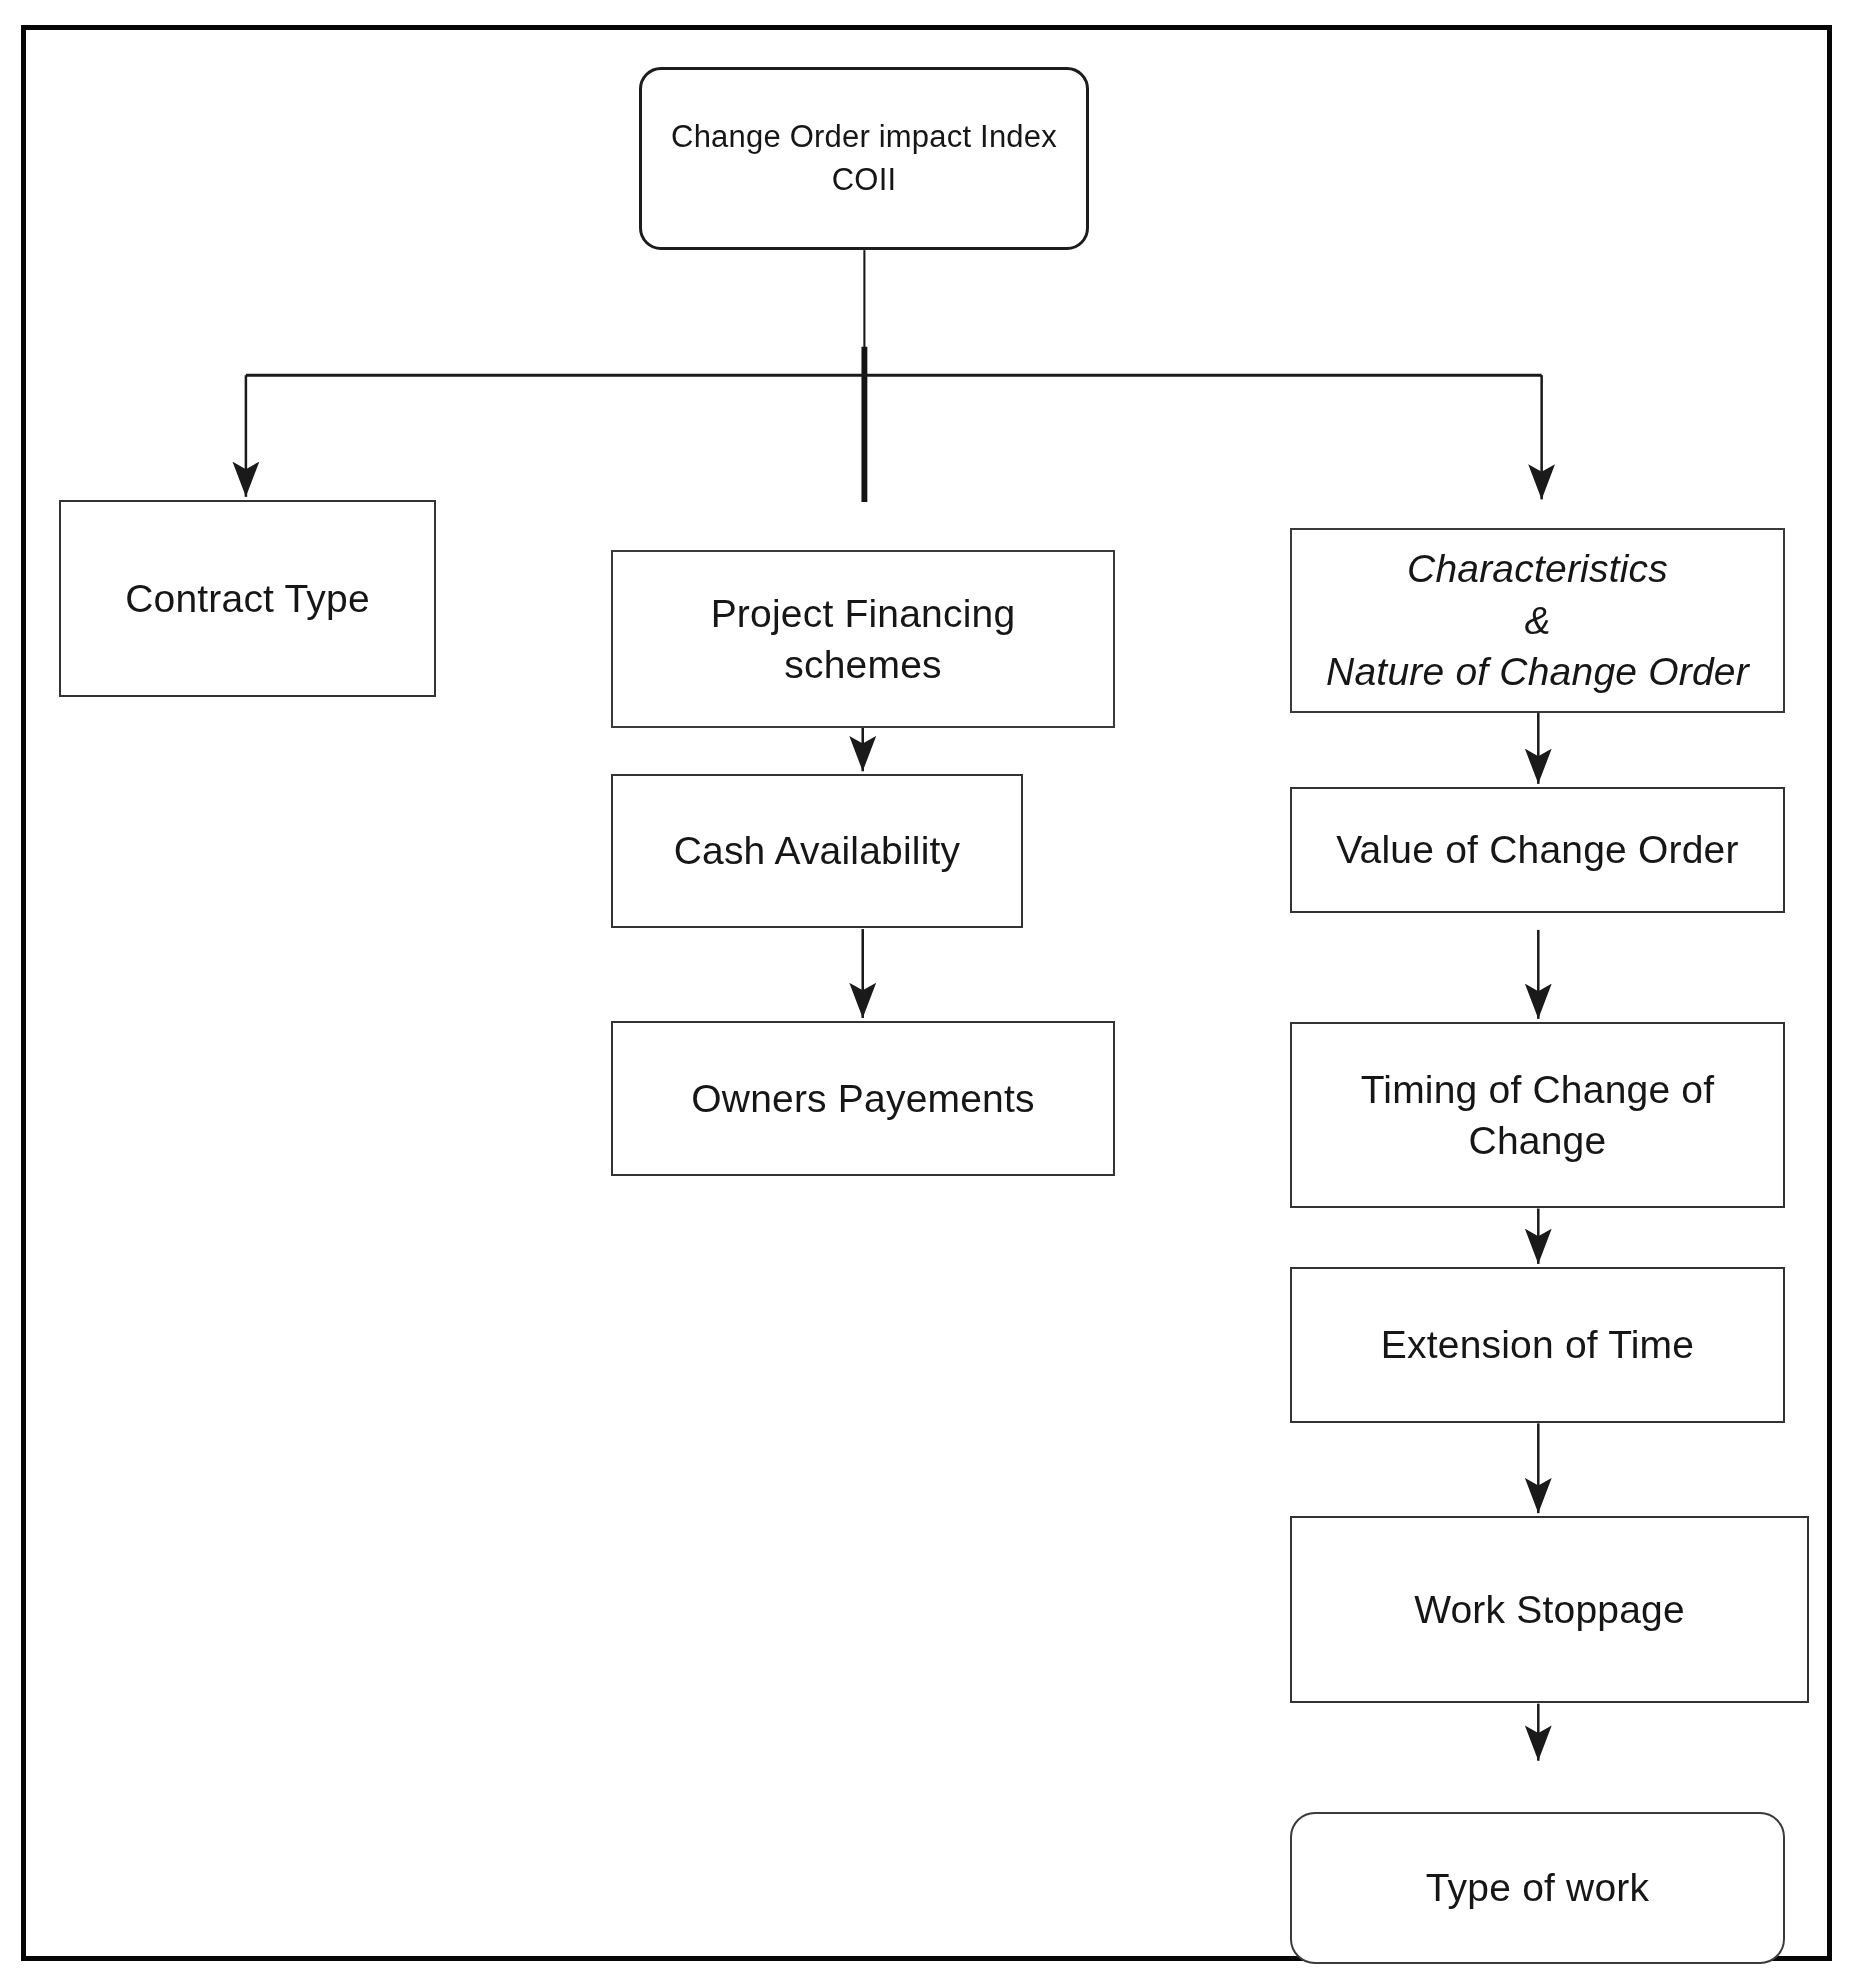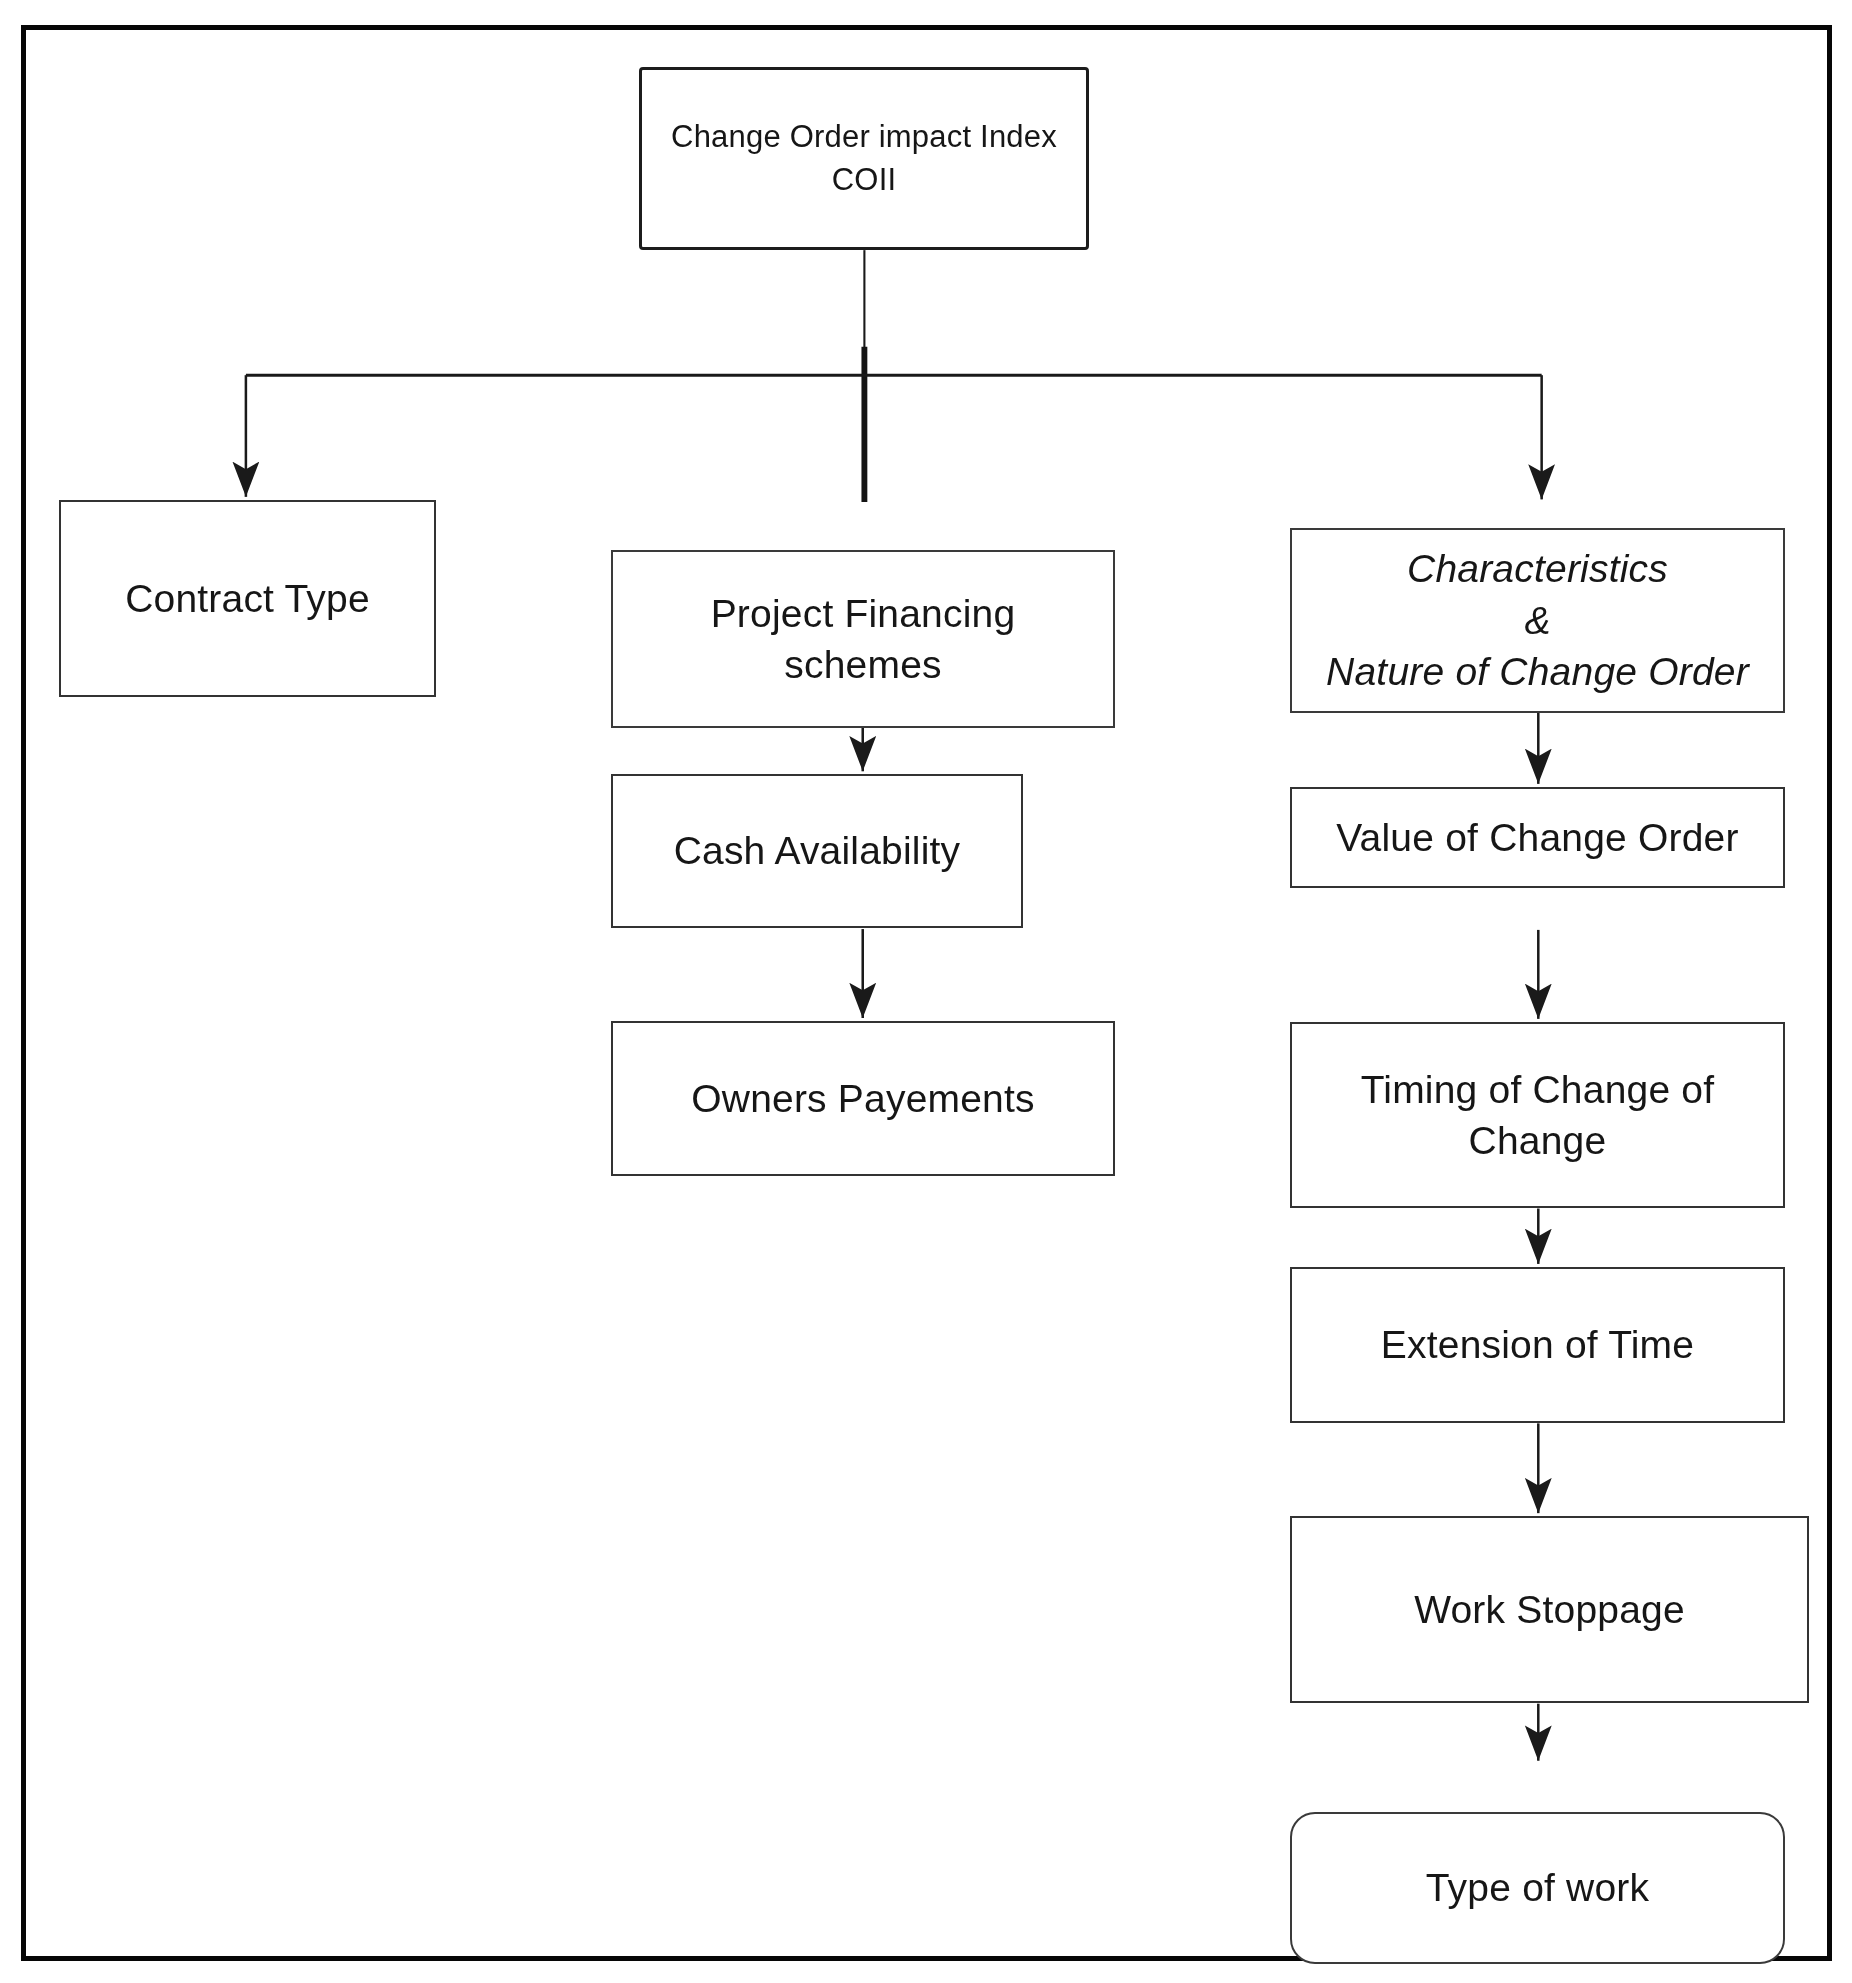--- a/index.html
+++ b/index.html
@@ -42,21 +42,21 @@
     align-items: center;
     justify-content: center;
     text-align: center;
     white-space: pre-line;
     font-size: 39px;
     line-height: 1.32;
     letter-spacing: 0.2px;
   }
   .node.root {
     border: 3.4px solid #1c1c1c;
-    border-radius: 4px;
+    border-radius: 22px;
     font-size: 31px;
     line-height: 1.38;
   }
   .node.thick-edge {
     border-color: #3a3a3a;
     margin-top: 48px;
   }
 </style>
 </head>
 <body>
@@ -99,21 +99,21 @@
 schemes</div>
 
 <div class="node" style="left:611px; top:774px; width:412px; height:154px;">Cash Availability</div>
 
 <div class="node" style="left:611px; top:1021px; width:504px; height:155px;">Owners Payements</div>
 
 <div class="node thick-edge" style="left:1290px; top:480px; width:495px; height:185px;font-style:italic;">Characteristics
 &amp;
 Nature of Change Order</div>
 
-<div class="node" style="left:1290px; top:787px; width:495px; height:101px;">Value of Change Order</div>
+<div class="node" style="left:1290px; top:787px; width:495px; height:126px;">Value of Change Order</div>
 
 <div class="node" style="left:1290px; top:1022px; width:495px; height:186px;">Timing of Change of
 Change</div>
 
 <div class="node" style="left:1290px; top:1267px; width:495px; height:156px;">Extension of Time</div>
 
 <div class="node" style="left:1290px; top:1516px; width:519px; height:187px;">Work Stoppage</div>
 
 <div class="node thick-edge" style="left:1290px; top:1764px; width:495px; height:152px;border-radius:25px;">Type of work</div>
 

